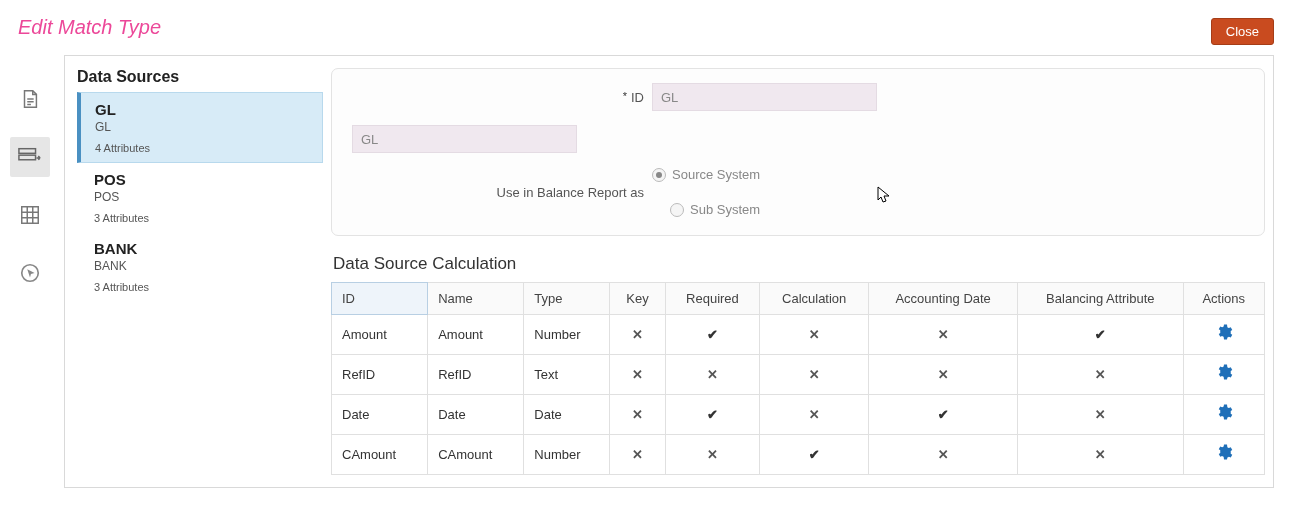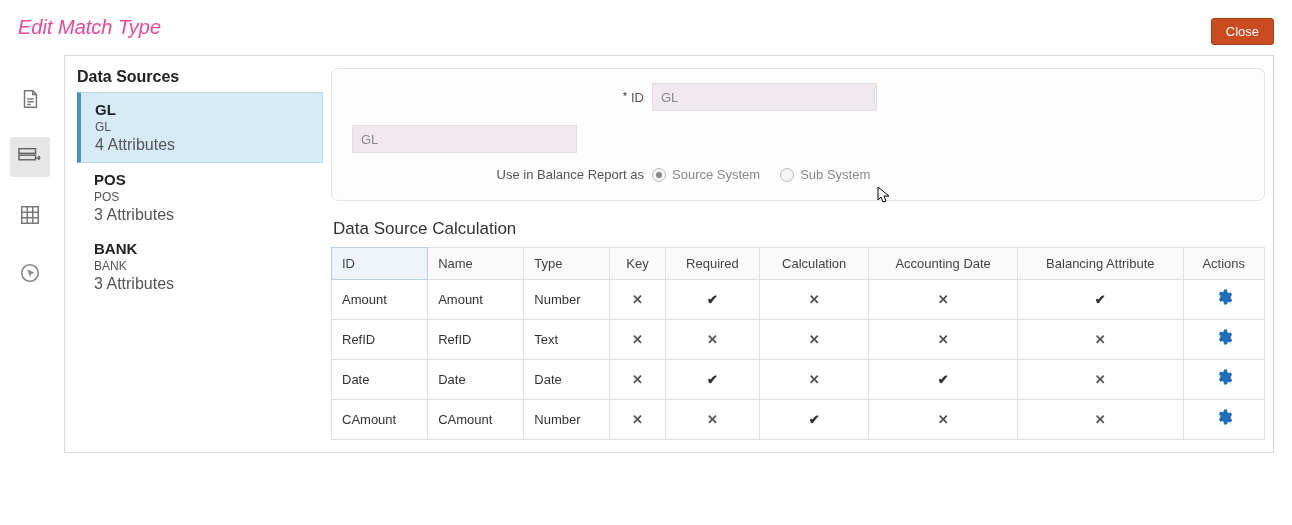--- a/index.html
+++ b/index.html
@@ -89,23 +89,23 @@
     font-weight: bold;
     font-size: 15px;
     color: #222;
   }
   .ds-item-sub {
     font-size: 12px;
     color: #555;
     margin-top: 2px;
   }
   .ds-item-meta {
-    font-size: 16px;
+    font-size: 11px;
     color: #555;
-    margin-top: 2px;
+    margin-top: 8px;
   }
   .right-pane {
     flex: 1;
     padding: 12px 0 12px 8px;
   }
   .form-card {
     border: 1px solid #e3e3e3;
     border-radius: 7px;
     padding: 14px 20px 18px 20px;
     margin-right: 8px;
@@ -136,20 +136,21 @@
     background: #f0e8ef;
     color: #888;
     padding: 0 8px;
     font-size: 13px;
   }
   .radio-row {
     display: flex;
     align-items: flex-end;
     gap: 20px;
     color: #888;
+    flex-direction: column;
   }
   .radio-opt {
     display: flex;
     align-items: center;
     gap: 6px;
     font-size: 13px;
   }
   .radio-circle {
     width: 14px; height:14px; border:1px solid #bbb; border-radius:50%;
     display:inline-flex; align-items:center; justify-content:center;

